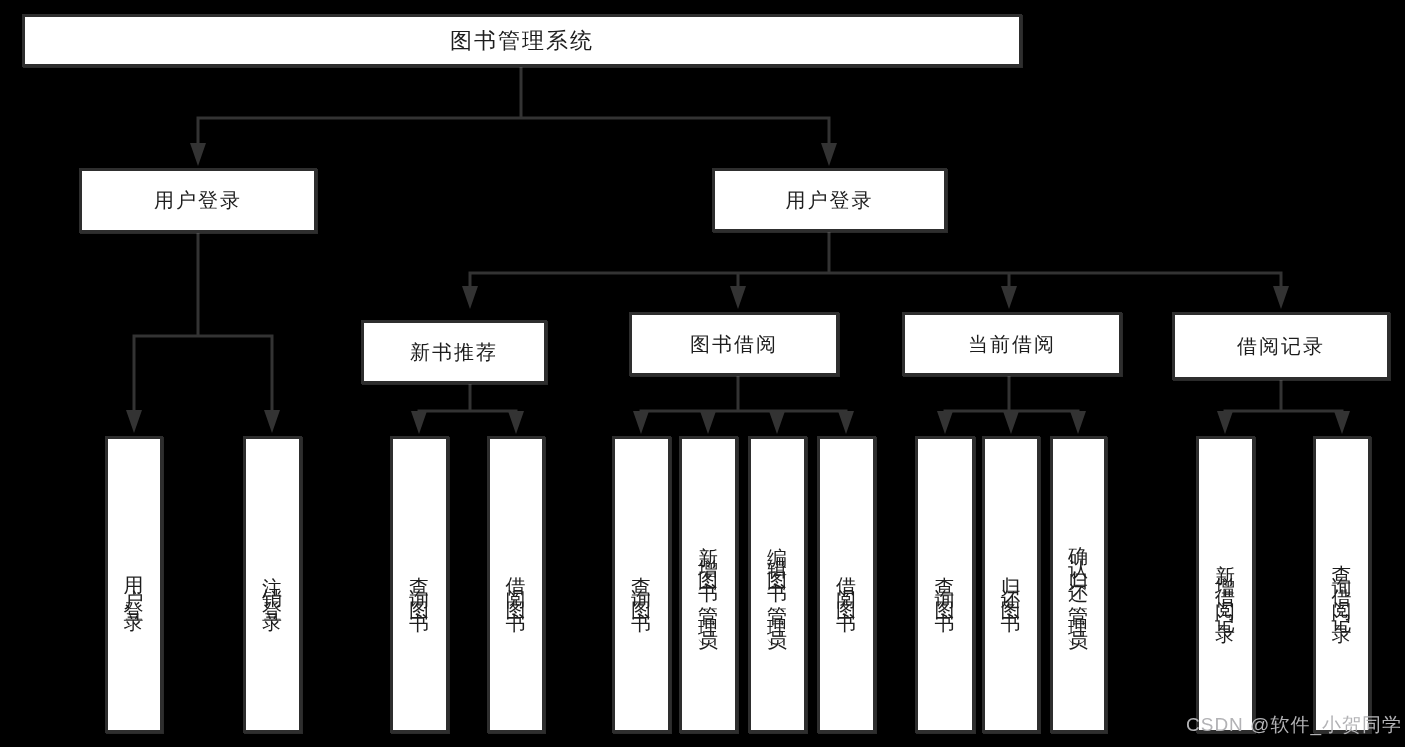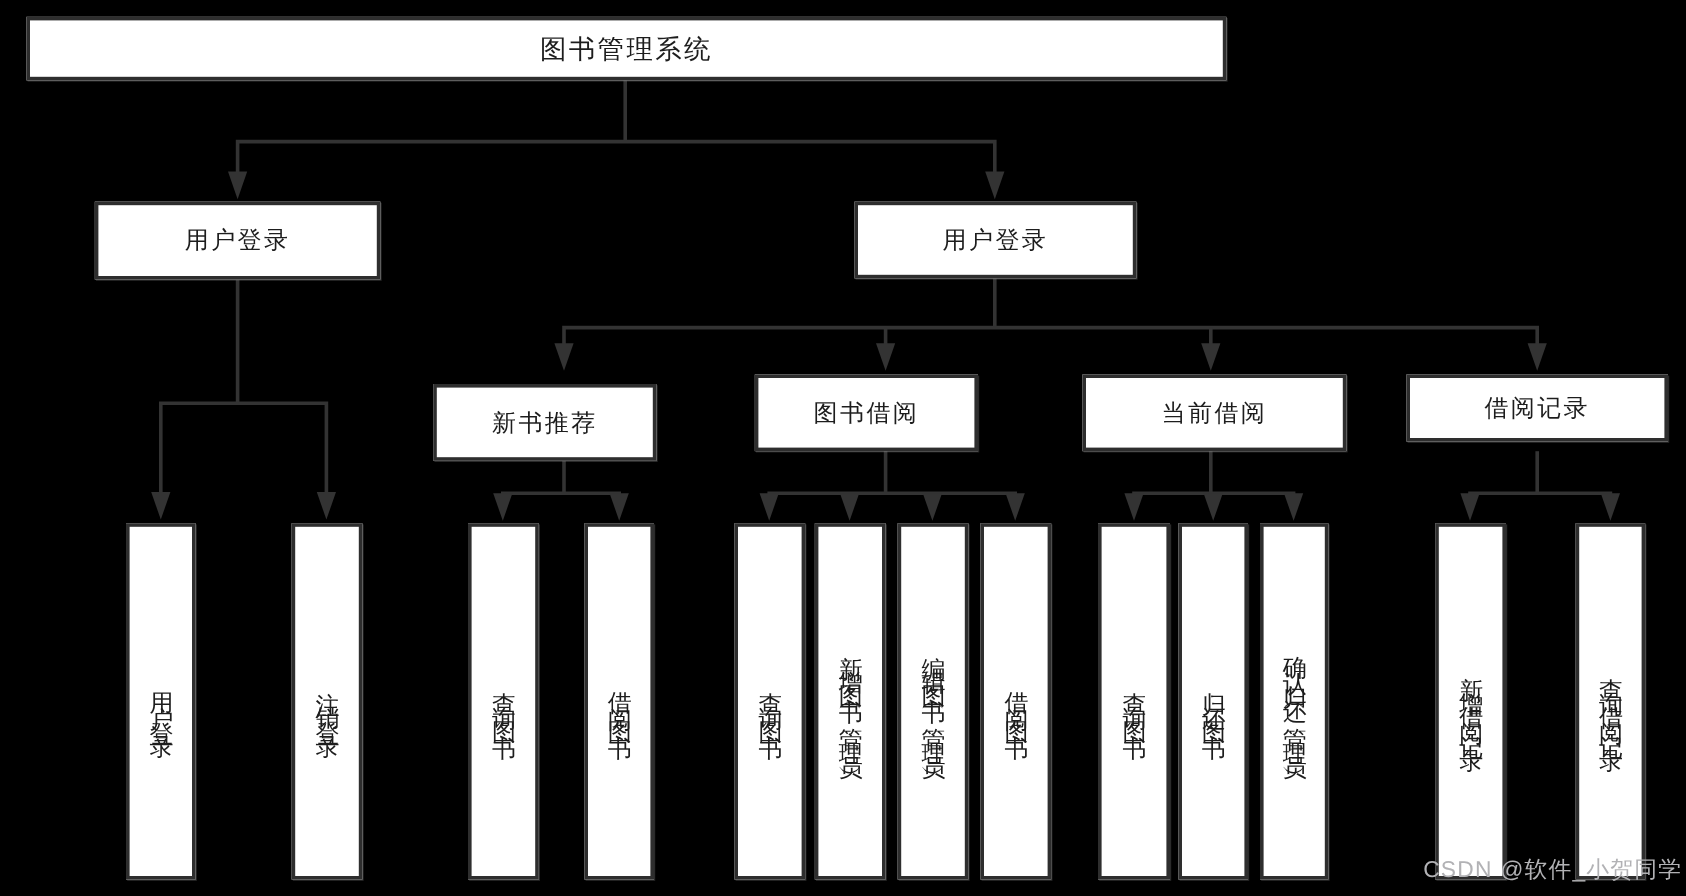--- a/index.html
+++ b/index.html
@@ -124,23 +124,23 @@
       <path d="M1334 411 L1350 411 L1342 434 Z"></path>
     </g>
   </svg>
 
   <div class="hbox root" style="left:22px; top:14px; width:1000px; height:53px;">图书管理系统</div>
 
   <div class="hbox" style="left:79px; top:168px; width:238px; height:65px;">用户登录</div>
   <div class="hbox" style="left:712px; top:168px; width:235px; height:64px;">用户登录</div>
 
   <div class="hbox" style="left:361px; top:296px; width:186px; height:64px;margin-top:24px;">新书推荐</div>
-  <div class="hbox" style="left:629px; top:312px; width:186px; height:64px;">图书借阅</div>
+  <div class="hbox" style="left:629px; top:312px; width:210px; height:64px;">图书借阅</div>
   <div class="hbox" style="left:902px; top:312px; width:220px; height:64px;">当前借阅</div>
-  <div class="hbox" style="left:1172px; top:312px; width:218px; height:56px;">借阅记录</div>
+  <div class="hbox" style="left:1172px; top:312px; width:218px; height:68px;">借阅记录</div>
 
   <div class="vbox" style="left:105px; top:436px; width:58px; height:297px;">
     <span class="vtext">用户登录</span>
   </div>
   <div class="vbox" style="left:243px; top:436px; width:59px; height:297px;">
     <span class="vtext">注销登录</span>
   </div>
   <div class="vbox" style="left:390px; top:436px; width:59px; height:297px;">
     <span class="vtext">查询图书</span>
   </div>

